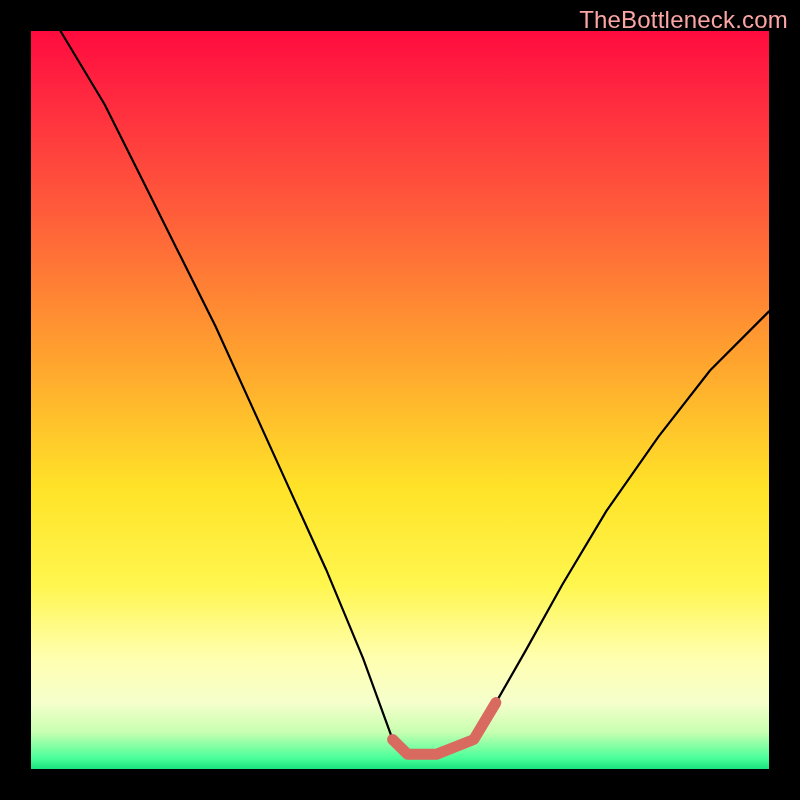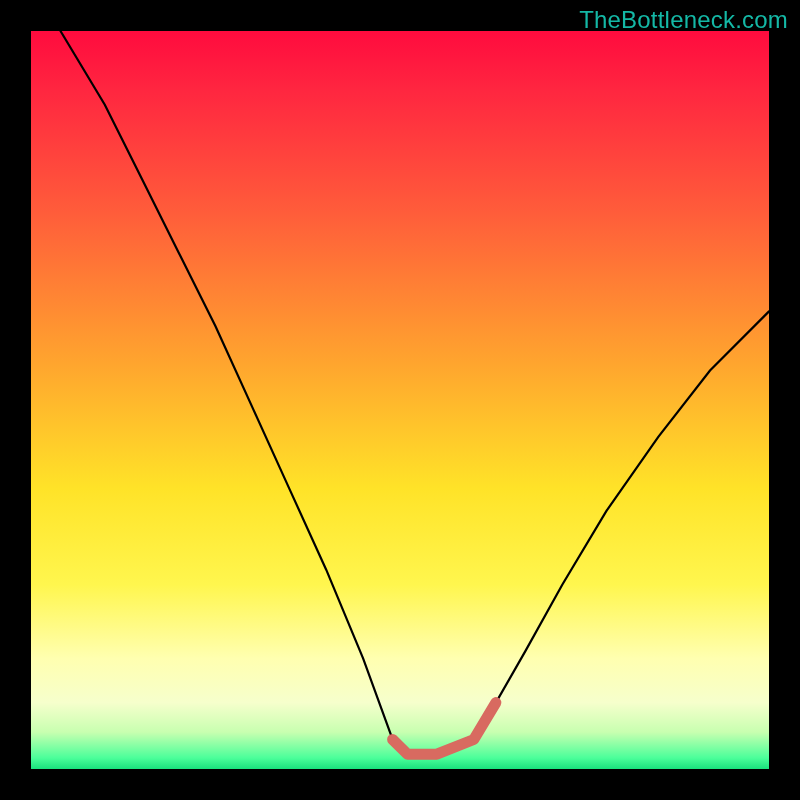--- a/index.html
+++ b/index.html
@@ -43,21 +43,21 @@
     left: 0;
     top: 0;
     width: 738px;
     height: 738px;
     overflow: visible;
   }
   .watermark {
     position: absolute;
     top: 6px;
     right: 12px;
-    color: #14b8a6;
+    color: #fca5a5;
     font-size: 24px;
     font-weight: 400;
     letter-spacing: 0.2px;
     user-select: none;
   }
 </style>
 </head>
 <body>
 
 <div class="frame">

